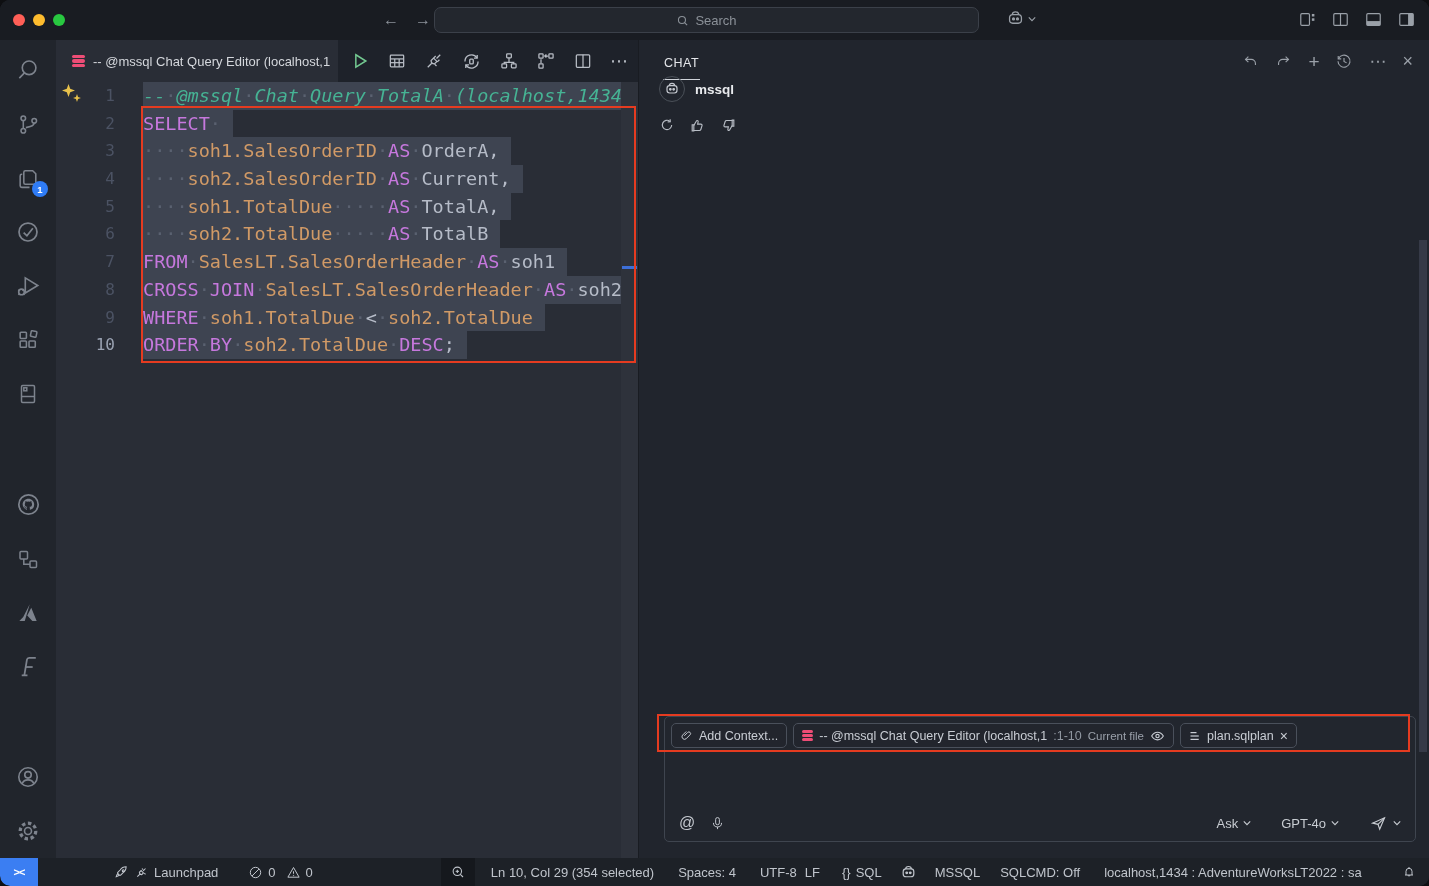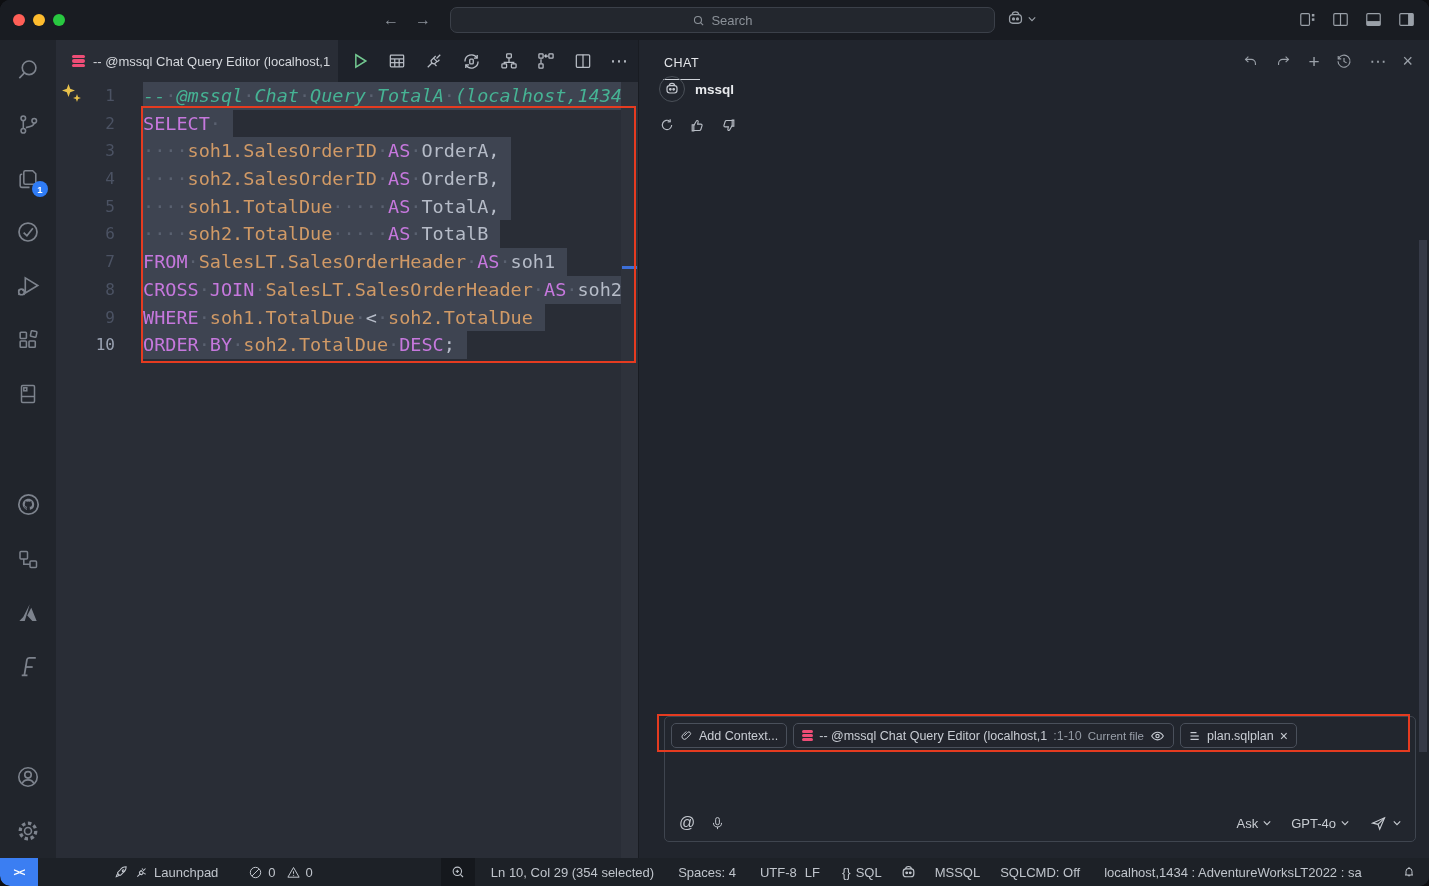--- a/index.html
+++ b/index.html
@@ -8,21 +8,21 @@
   .window { position:relative; width:1429px; height:886px; background:#21252d;
             border-radius:10px; overflow:hidden; color:#c6cad1; }
 
   
   .titlebar { position:absolute; top:0; left:0; right:0; height:40px; background:#191c22; z-index:5; }
   .traffic { position:absolute; left:13px; top:14px; display:flex; gap:8px; }
   .tl { width:12px; height:12px; border-radius:50%; }
   .tl.r { background:#ff5f57; } .tl.y { background:#febc2e; } .tl.g { background:#28c840; }
   .nav-arrows { position:absolute; left:383px; top:0; height:40px; display:flex; align-items:center; gap:16px;
                 color:#8d939c; font-size:16px; }
-  .searchbox { position:absolute; left:450px; top:7px; width:545px; height:26px; background:#23272e;
+  .searchbox { position:absolute; left:434px; top:7px; width:545px; height:26px; background:#23272e;
                border:1px solid #3b4049; border-radius:7px; display:flex; align-items:center; justify-content:center;
                gap:6px; color:#8b9198; font-size:13px; }
   .tb-copilot { position:absolute; left:1006px; top:9px; display:flex; align-items:center; gap:3px; color:#9aa0a8; }
   .tb-right { position:absolute; right:13px; top:10px; display:flex; gap:14px; color:#9aa0a8; }
 
   
   .main { position:absolute; top:40px; left:0; right:0; bottom:28px; display:flex; }
 
   
   .activitybar { width:56px; background:#21252c; display:flex; flex-direction:column; align-items:center;
@@ -82,21 +82,21 @@
           gap:6px; padding:0 8px; font-size:12.5px; color:#c9cdd4; background:#22252d; white-space:nowrap; }
   .chip .dim { color:#8f96a0; }
   .chip .small { font-size:11.5px; color:#9aa0aa; }
   .chip .db-icon i { width:11px; height:2.8px; }
   .input-text { padding:9px 14px 0; font-size:14.5px; line-height:26px; color:#d8dbe0; }
   .mention { color:#61a8f5; background:#2b3c52; border-radius:3px; padding:0 3px; }
   .input-controls { position:absolute; left:14px; right:14px; bottom:9px; display:flex; align-items:center;
                     color:#c3c7ce; }
   .ic-left { display:flex; gap:15px; align-items:center; }
   .at-glyph { font-size:16px; }
-  .ic-right { margin-left:auto; display:flex; gap:20px; align-items:center; font-size:13px; color:#c8ccd2; }
+  .ic-right { margin-left:auto; display:flex; gap:30px; align-items:center; font-size:13px; color:#c8ccd2; }
   .combo { display:flex; align-items:center; gap:5px; cursor:pointer; }
 
   
   .annot { position:absolute; border:2.5px solid #e53b20; z-index:50; pointer-events:none; }
   #annot-code { left:141px; top:106px; width:495px; height:257px; }
   #annot-chips { left:657px; top:714px; width:753px; height:38px; }
 
   
   .statusbar { position:absolute; bottom:0; left:0; right:0; height:28px; background:#1d2127; display:flex;
                align-items:center; font-size:13px; color:#c0c5cc; z-index:6; }
@@ -315,21 +315,21 @@
             <div class="line">
               <span class="num">2</span>
               <span class="code sel"><span class="tok-kw">SELECT</span><span class="tok-ws">·</span></span>
             </div>
             <div class="line">
               <span class="num">3</span>
               <span class="code sel"><span class="tok-ws">····</span><span class="tok-id">soh1.SalesOrderID</span><span class="tok-ws">·</span><span class="tok-kw">AS</span><span class="tok-ws">·</span><span class="tok-pl">OrderA,</span></span>
             </div>
             <div class="line">
               <span class="num">4</span>
-              <span class="code sel"><span class="tok-ws">····</span><span class="tok-id">soh2.SalesOrderID</span><span class="tok-ws">·</span><span class="tok-kw">AS</span><span class="tok-ws">·</span><span class="tok-pl">OrderB,</span></span>
+              <span class="code sel"><span class="tok-ws">····</span><span class="tok-id">soh2.SalesOrderID</span><span class="tok-ws">·</span><span class="tok-kw">AS</span><span class="tok-ws">·</span><span class="tok-pl">Current,</span></span>
             </div>
             <div class="line">
               <span class="num">5</span>
               <span class="code sel"><span class="tok-ws">····</span><span class="tok-id">soh1.TotalDue</span><span class="tok-ws">·····</span><span class="tok-kw">AS</span><span class="tok-ws">·</span><span class="tok-pl">TotalA,</span></span>
             </div>
             <div class="line">
               <span class="num">6</span>
               <span class="code sel"><span class="tok-ws">····</span><span class="tok-id">soh2.TotalDue</span><span class="tok-ws">·····</span><span class="tok-kw">AS</span><span class="tok-ws">·</span><span class="tok-pl">TotalB</span></span>
             </div>
             <div class="line">

